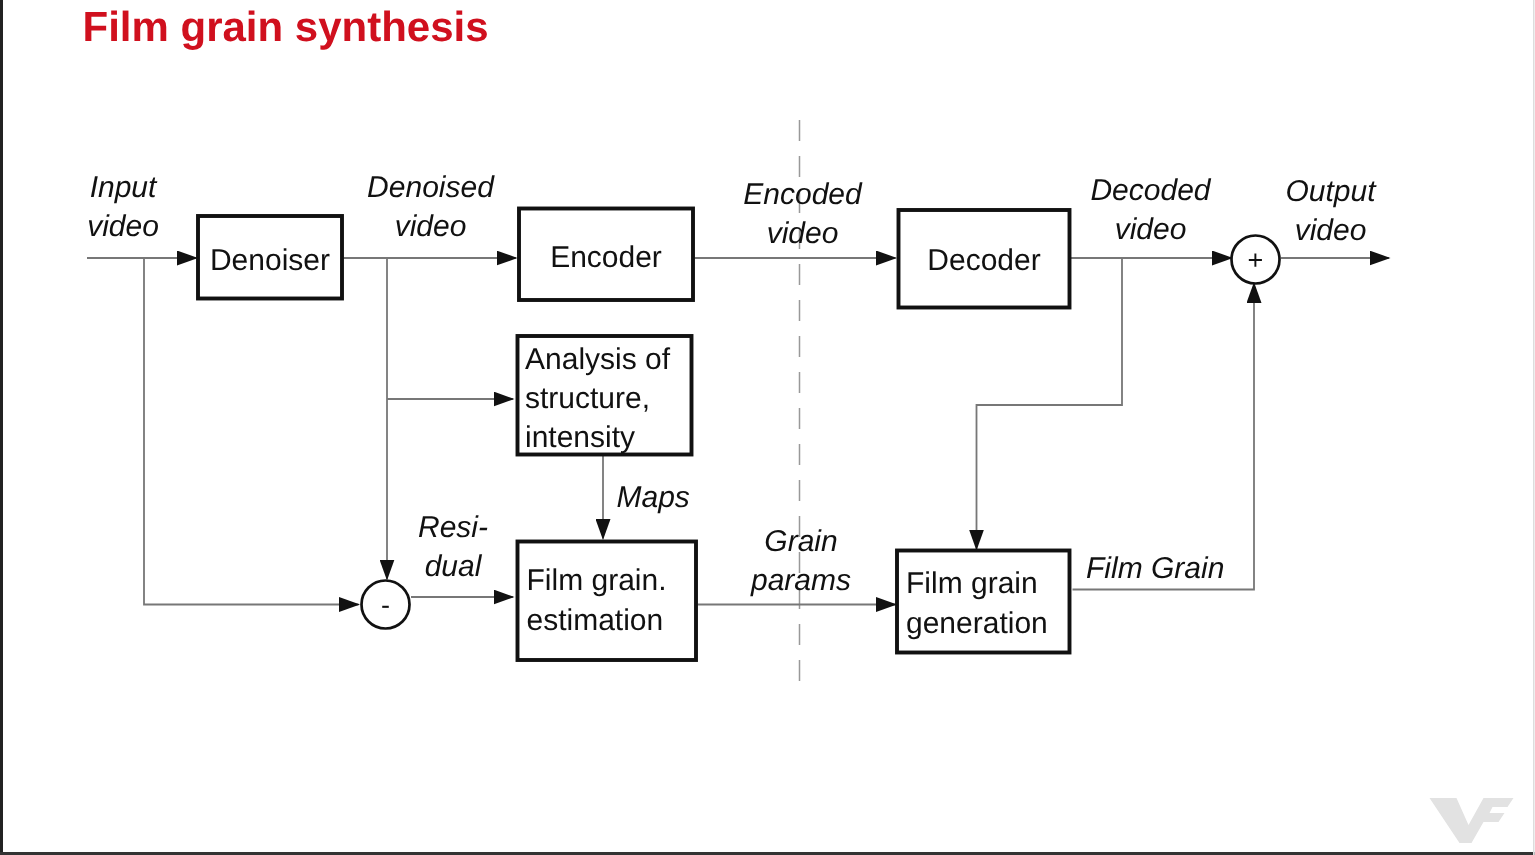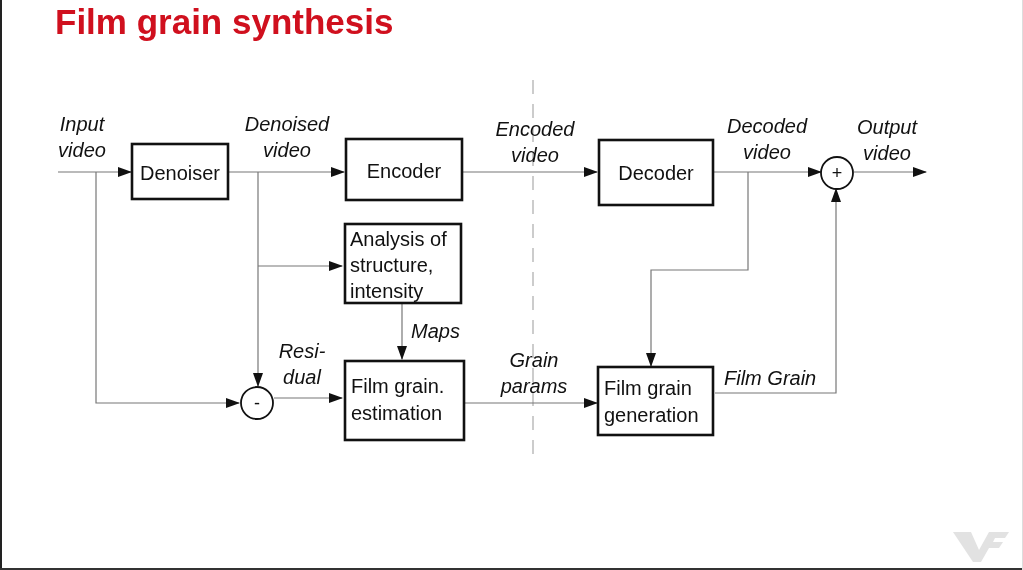--- a/index.html
+++ b/index.html
@@ -1,20 +1,20 @@
 <!DOCTYPE html>
 <html><head>
   <meta charset="utf-8">
   <style>
     html, body { margin: 0; padding: 0; background: #ffffff; }
     body { width: 1023px; height: 570px; position: relative; overflow: hidden; font-family: "Liberation Sans", sans-serif; }
     .frame-left { position: absolute; left: 0; top: 0; width: 2px; height: 570px; background: #222; }
     .frame-right { position: absolute; right: 0; top: 0; width: 1px; height: 570px; background: #ddd; }
     .frame-bottom { position: absolute; left: 0; bottom: 0; width: 1023px; height: 2px; background: #333; }
-    .title { position: absolute; left: 55px; top: 2px; margin: 0; font-size: 35px; font-weight: bold; color: #d0101e; letter-spacing: 0px; }
+    .title { position: absolute; left: 55px; top: 2px; margin: 0; font-size: 28px; font-weight: bold; color: #d0101e; letter-spacing: 0px; }
     svg.diagram { position: absolute; left: 0; top: 0; }
     .box { fill: #ffffff; stroke: #111; stroke-width: 2.6; }
     .wire { stroke: #777; stroke-width: 1.2; fill: none; }
     .dash { stroke: #999; stroke-width: 1; stroke-dasharray: 14 10; fill: none; }
     .btext { font-family: "Liberation Sans", sans-serif; font-size: 20px; fill: #111; }
     .itext { font-family: "Liberation Sans", sans-serif; font-size: 20px; font-style: italic; fill: #111; }
     .sumc { fill: #ffffff; stroke: #111; stroke-width: 1.8; }
     .logo { position: absolute; right: 12px; bottom: 6px; }
   </style>
 </head>

